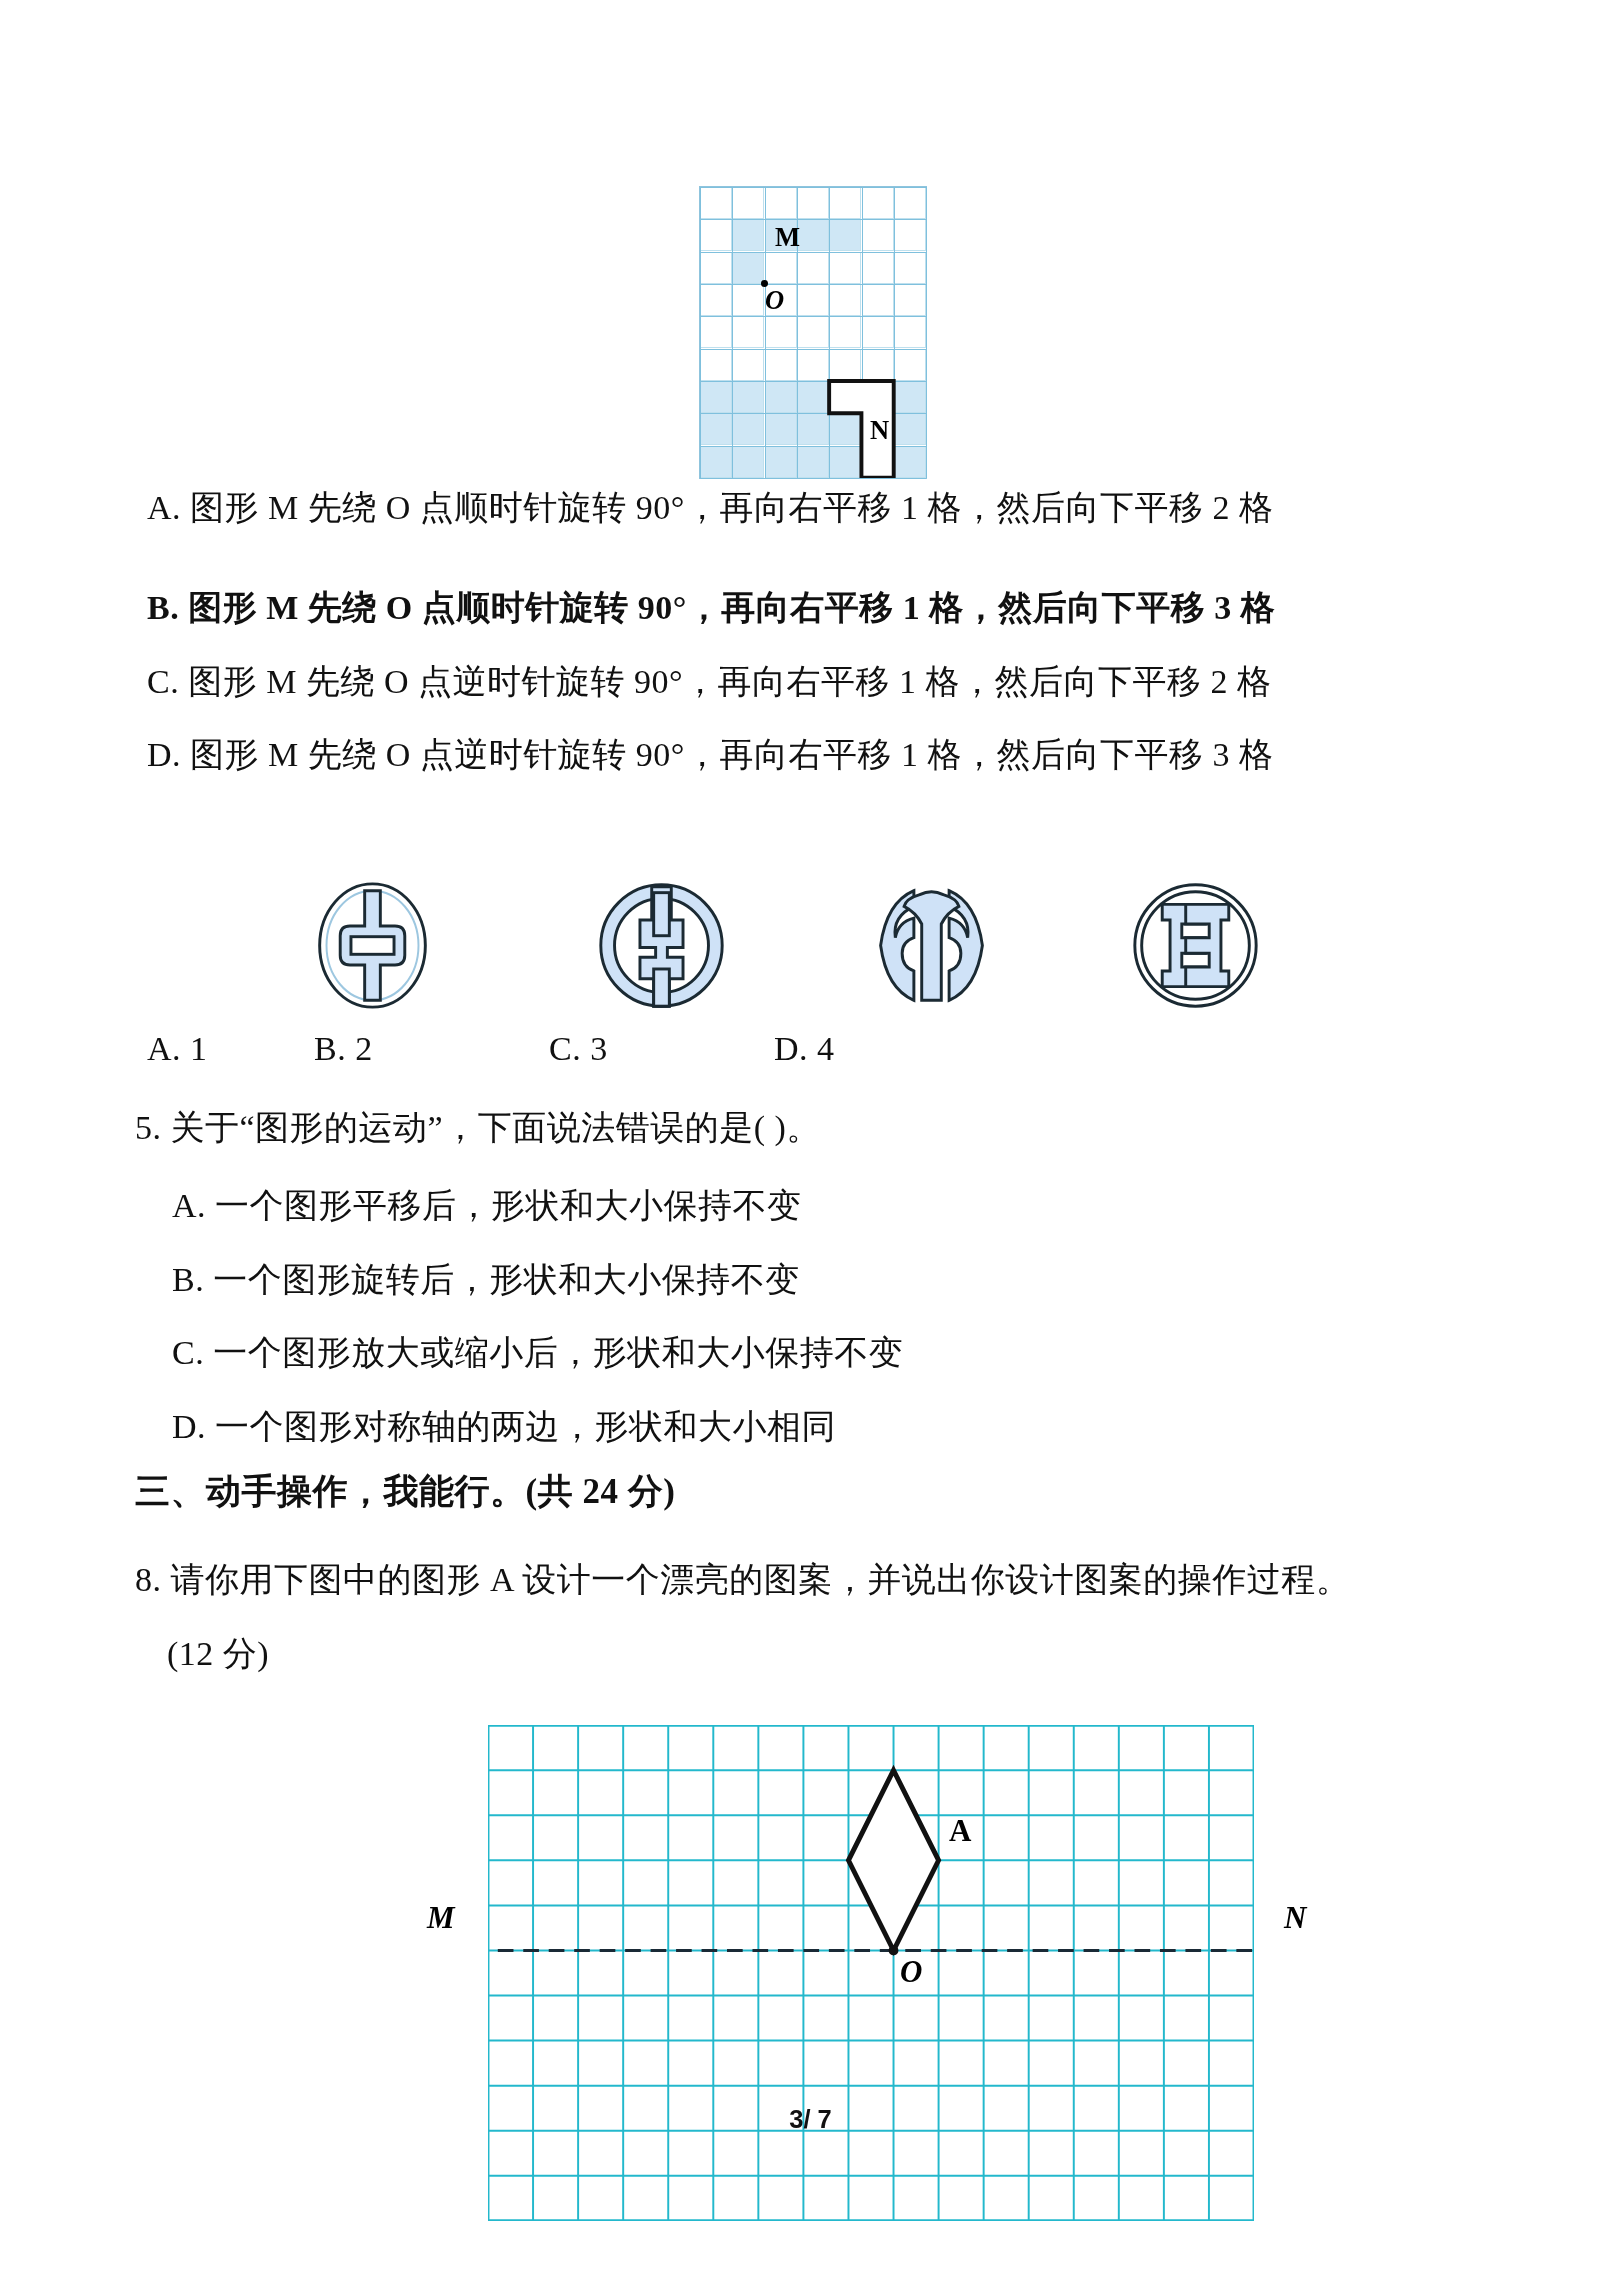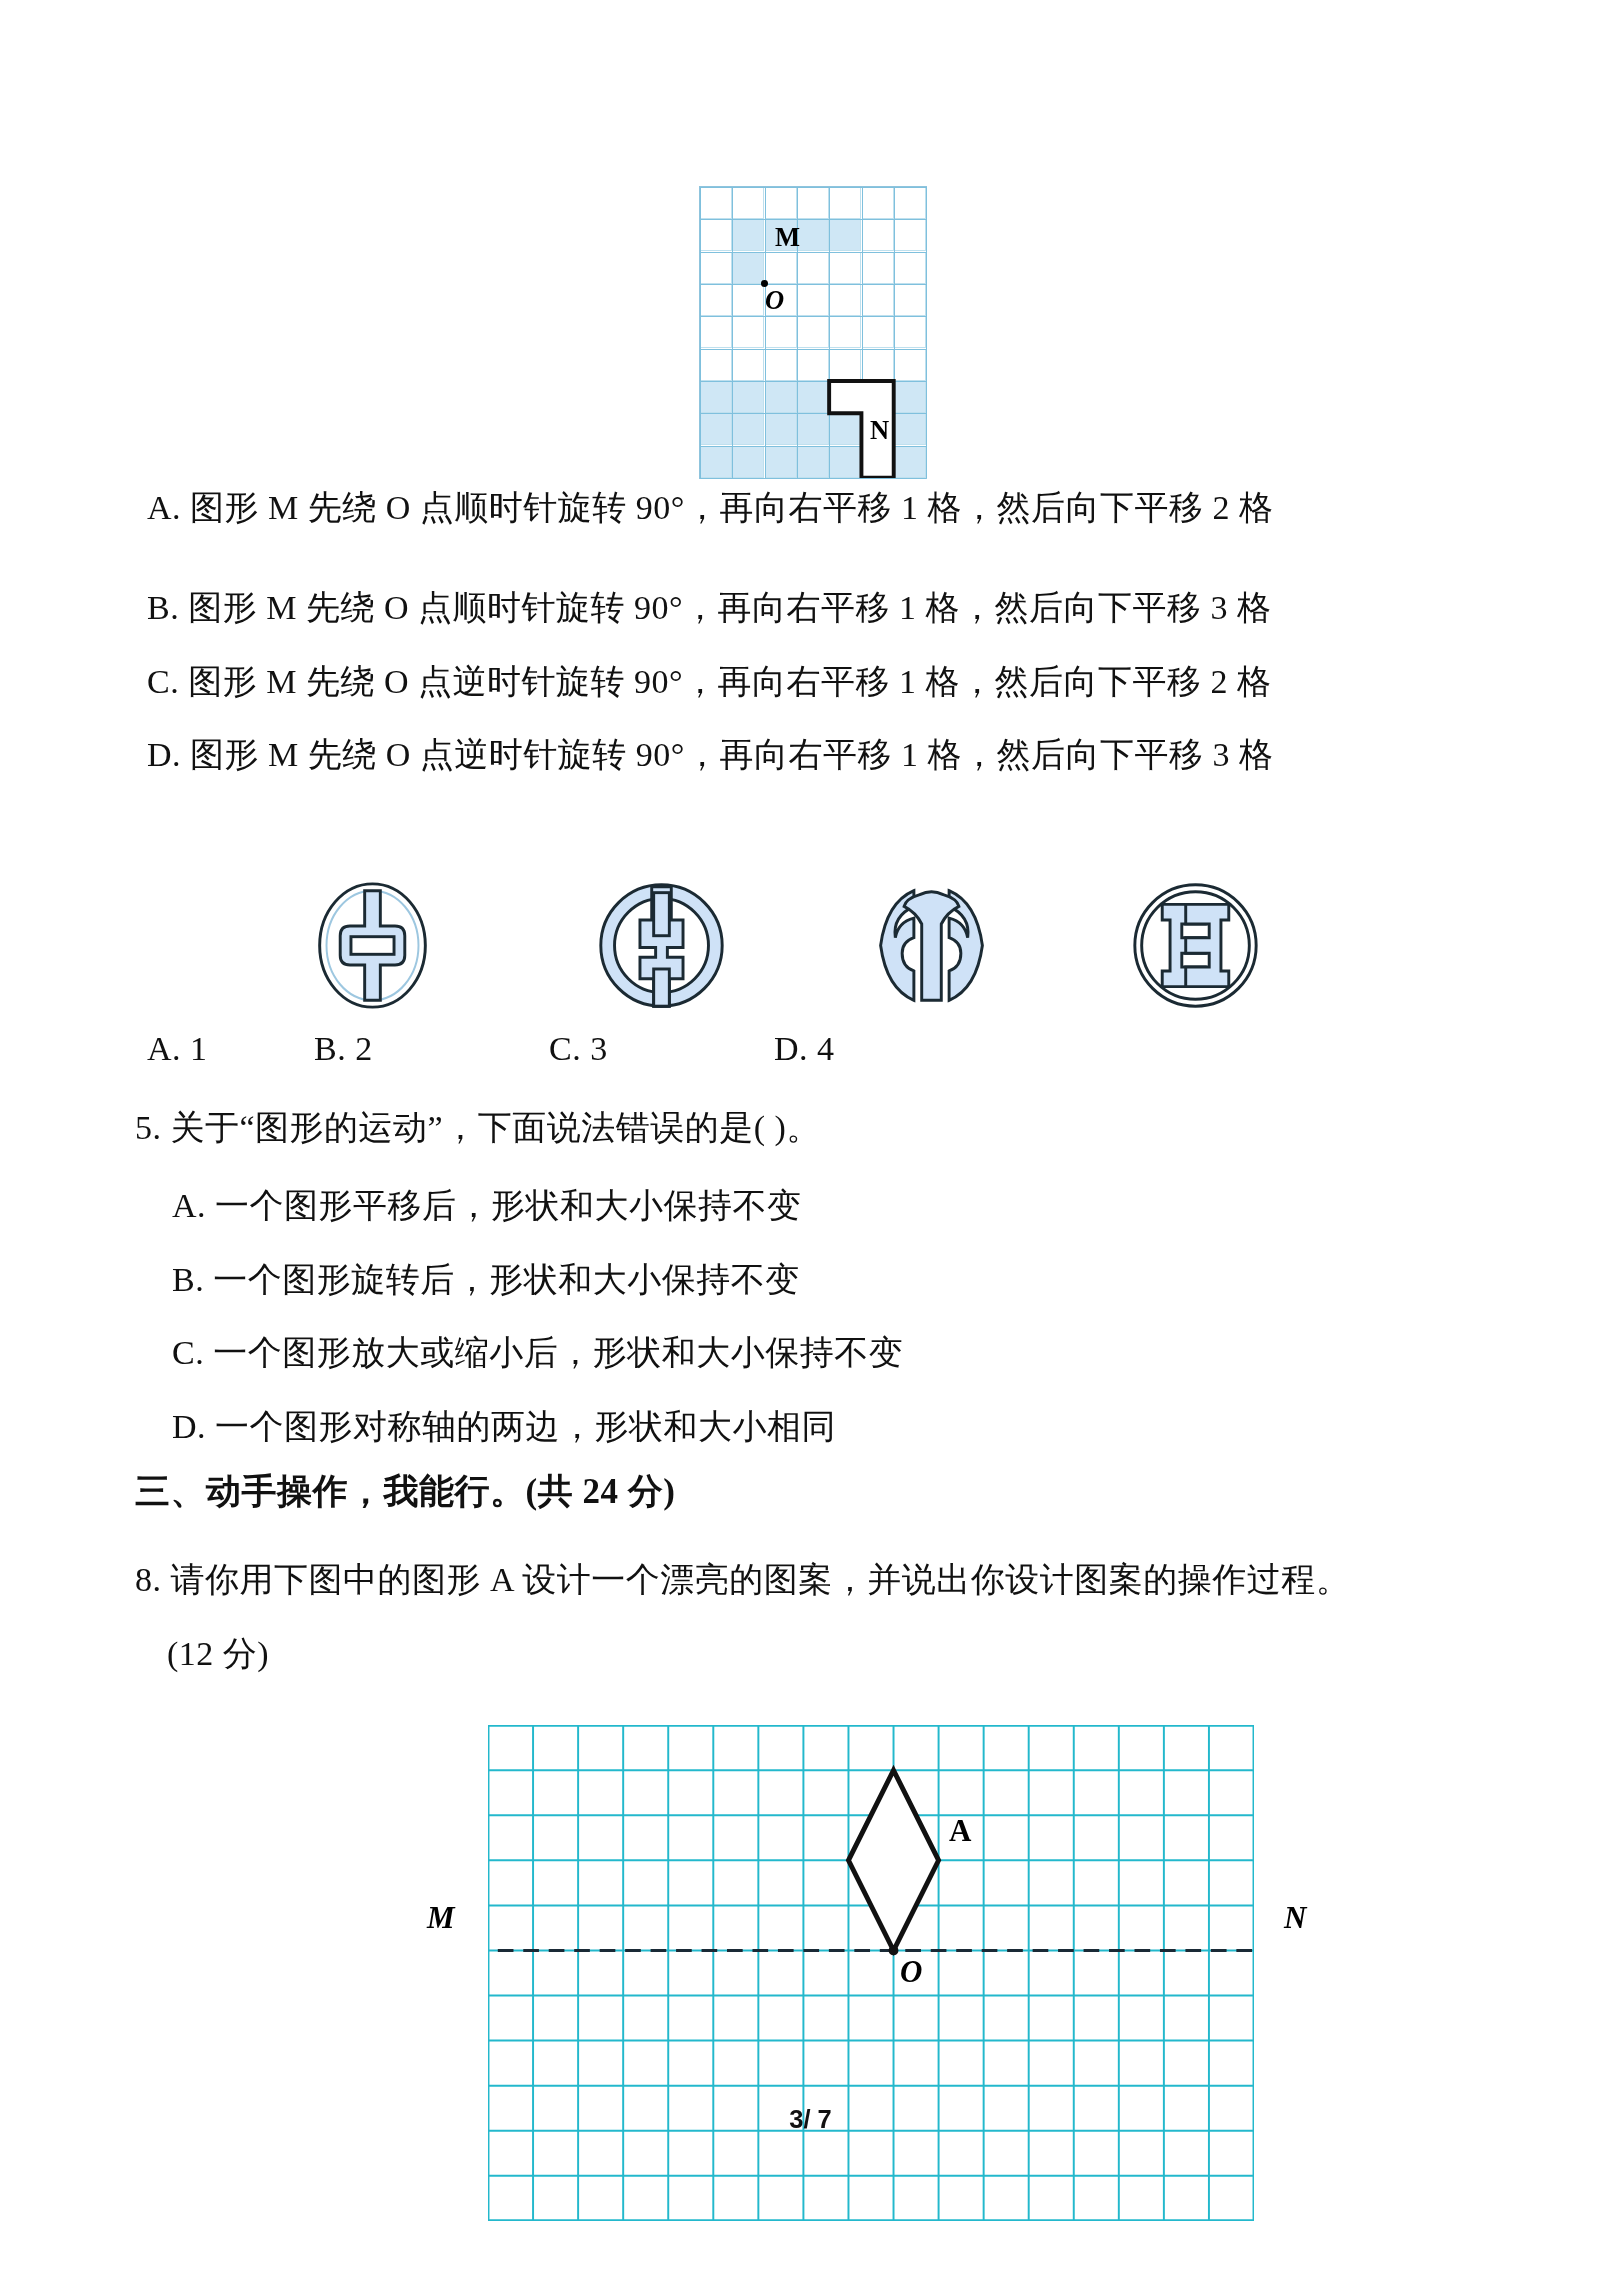--- a/index.html
+++ b/index.html
@@ -231,21 +231,21 @@
         <path d="M132,198 L198,198 L198,297 L165,297 L165,231 L132,231 Z" fill="#ffffff" stroke="#111111" stroke-width="4"></path>
       </svg>
     </div>
 
   <div class="lbl-M" id="topM" style="left: 775px; top: 222px;">M</div>
   <div class="lbl-N" id="topN" style="left: 870px; top: 415px;">N</div>
   <div class="dot" id="topOdot" style="left: 761px; top: 280px;"></div>
   <div class="lbl-Osmall" id="topO" style="left: 765px; top: 285px;">O</div>
 
   <div class="line opt" style="left:147px; top:486px;">A. 图形 M 先绕 O 点顺时针旋转 90°，再向右平移 1 格，然后向下平移 2 格</div>
-  <div class="line opt" style="left:147px; top:586px;">B. 图形 M 先绕 O 点顺时针旋转 90°，再向右平移 1 格，然后向下平移 3 格</div>
+  <div class="line opt" style="left:147px; top:586px;font-weight:bold;">B. 图形 M 先绕 O 点顺时针旋转 90°，再向右平移 1 格，然后向下平移 3 格</div>
   <div class="line opt" style="left:147px; top:660px;">C. 图形 M 先绕 O 点逆时针旋转 90°，再向右平移 1 格，然后向下平移 2 格</div>
   <div class="line opt" style="left:147px; top:733px;">D. 图形 M 先绕 O 点逆时针旋转 90°，再向右平移 1 格，然后向下平移 3 格</div>
 
 
   <div class="logo" style="left:304px; top:877px;">
     <svg viewBox="0 0 140 140" width="137" height="137" aria-hidden="true">
       <ellipse cx="70" cy="70" rx="54" ry="63" fill="#ffffff" stroke="#1b2a33" stroke-width="3"></ellipse>
       <ellipse cx="70" cy="70" rx="47" ry="56" fill="#ffffff" stroke="#9dc7e0" stroke-width="2"></ellipse>
       <path d="M62,14 L78,14 L78,50 L93,50 Q103,50 103,60 L103,80 Q103,90 93,90 L78,90 L78,126 L62,126 L62,90 L47,90 Q37,90 37,80 L37,60 Q37,50 47,50 L62,50 Z" fill="#cfe2f7" stroke="#1b2a33" stroke-width="3"></path>
       <rect x="48" y="61" width="44" height="18" fill="#ffffff" stroke="#1b2a33" stroke-width="3"></rect>

